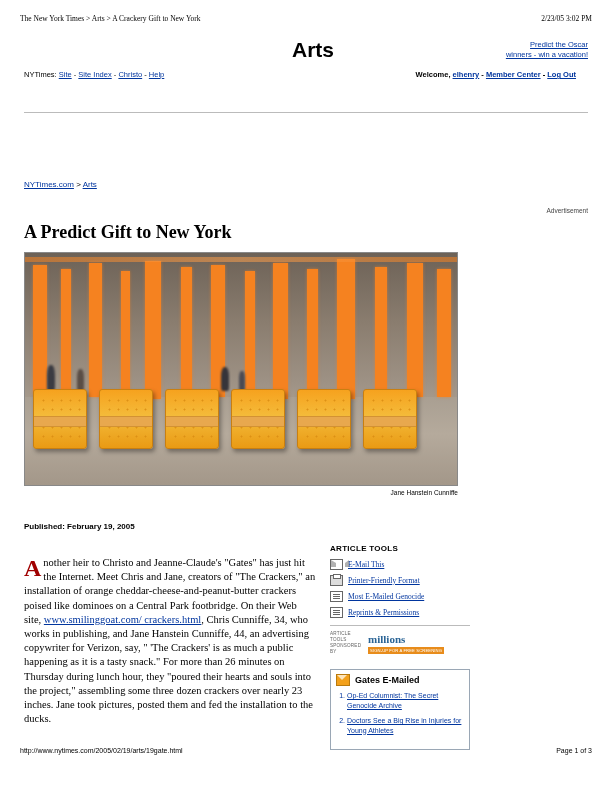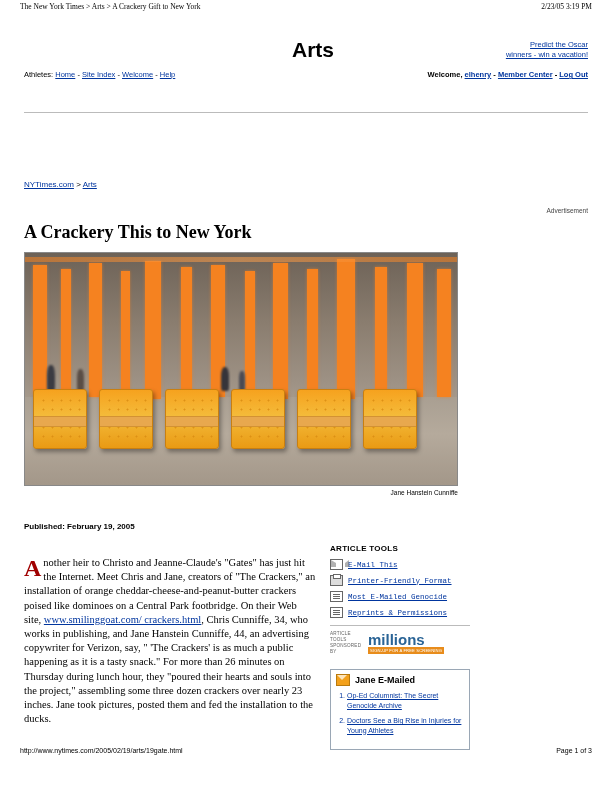--- a/index.html
+++ b/index.html
@@ -17,21 +17,21 @@
   }
   .page {
     position: absolute;
     left: 0; top: 0;
     width: 612px; height: 792px;
   }
 
   
   .print-head {
     position: absolute;
-    top: 2px; left: 20px; right: 20px;
+    top: 14px; left: 20px; right: 20px;
     font-family: "Liberation Serif", serif;
     font-size: 7.5px;
     color: #000;
     display: flex;
     justify-content: space-between;
     align-items: baseline;
   }
   .print-foot {
     position: absolute;
     bottom: 38px; left: 20px; right: 20px;
@@ -88,21 +88,21 @@
     font-family: "Liberation Sans", sans-serif;
     font-size: 7.5px;
     color: #000;
   }
   .util-left {
     position: absolute; left: 0; top: 0;
     white-space: nowrap;
   }
   .util-left a { color: #00359e; text-decoration: underline; }
   .util-right {
-    position: absolute; right: 0; top: 0;
+    position: absolute; right: 12px; top: 0;
     white-space: nowrap;
     font-weight: bold;
   }
   .util-right a { color: #00359e; text-decoration: underline; font-weight: bold;}
   .util-right .welcome-word { font-weight: bold; }
 
   
   .controls-row {
     position: absolute;
     top: 86px; left: 24px;
@@ -382,21 +382,21 @@
     width: 6px; height: 3px; background: #fff; border: 1px solid #666;
   }
   .tool-icon.list:after {
     content: "";
     position: absolute; left: 2px; top: 2px;
     width: 7px; height: 1px;
     background: #666;
     box-shadow: 0 2px 0 #666, 0 4px 0 #666;
   }
   .tool-link {
-    font-family: Liberation Mono, monospace;
+    font-family: Liberation Serif, serif;
     font-size: 7.5px;
     color: #00359e;
     text-decoration: underline;
   }
   .rail-sep {
     border-top: 1px solid #bbb;
     margin: 7px 0 5px 0;
   }
   .article-tools-ad {
     display: flex;
@@ -406,22 +406,22 @@
   .at-left {
     font-family: "Liberation Sans", sans-serif;
     font-size: 4.6px;
     color: #666;
     letter-spacing: 0.2px;
     line-height: 6px;
     width: 38px;
     text-transform: uppercase;
   }
   .at-millions {
-    font-family: Liberation Sans, sans-serif;
-    font-size: 15px;
+    font-family: Liberation Serif, serif;
+    font-size: 11px;
     font-weight: bold;
     color: #2a6496;
     line-height: 15px;
   }
   .at-sub {
     font-family: "Liberation Sans", sans-serif;
     font-size: 4.4px;
     color: #444;
     letter-spacing: 0.1px;
   }
@@ -480,39 +480,39 @@
   .most-list li { margin-bottom: 6px; }
   .most-list a { color: #00359e; text-decoration: underline; }
 </style>
 </head>
 <body>
 
 <div class="page">
 
   <div class="print-head">
     <span>The New York Times &gt; Arts &gt; A Crackery Gift to New York</span>
-    <span>2/23/05 3:19 PM</span>
+    <span>2/23/05 3:02 PM</span>
   </div>
 
   <div class="masthead">
     <div class="section-title">Arts</div>
     <div class="promo">
       <a href="#">Predict the Oscar</a><br>
       <a href="#">winners - win a vacation!</a>
     </div>
   </div>
 
   <div class="util-row">
     <div class="util-left">
-      <span>Athletes:</span>
-      <a href="#">Home</a>
+      <span>NYTimes:</span>
+      <a href="#">Site</a>
       <span>-</span>
       <a href="#">Site Index</a>
       <span>-</span>
-      <a href="#">Welcome</a>
+      <a href="#">Christo</a>
       <span>-</span>
       <a href="#">Help</a>
     </div>
     <div class="util-right">
       <span class="welcome-word">Welcome,</span>
       <a href="#">elhenry</a>
       <span>-</span>
       <a href="#">Member Center</a>
       <span>-</span>
       <a href="#">Log Out</a>
@@ -521,21 +521,21 @@
 
 
   <div class="rule rule-1"></div>
 
   <div class="breadcrumb">
     <a href="#">NYTimes.com</a>
     <span class="sep">&gt;</span>
     <a href="#">Arts</a>
   </div>
 
-  <h1 class="headline">A Crackery This to New York</h1>
+  <h1 class="headline">A Predict Gift to New York</h1>
   <div class="advert">Advertisement</div>
 
   <div class="photo-wrap">
     <div class="photo">
 
       <div class="gate" style="left:8px;  top:12px; width:14px; height:130px;"></div>
       <div class="gate" style="left:36px; top:16px; width:10px; height:126px;"></div>
       <div class="gate" style="left:64px; top:10px; width:13px; height:134px;"></div>
       <div class="gate" style="left:96px; top:18px; width:9px;  height:124px;"></div>
       <div class="gate" style="left:120px;top:8px;  width:16px; height:138px;"></div>
@@ -620,21 +620,21 @@
         <div class="at-millions">millions</div>
         <div class="at-sub">
           <span class="at-badge">SIGN-UP FOR A FREE SCREENING</span>
         </div>
       </div>
     </div>
 
     <div class="most-box">
       <div class="most-head">
         <span class="most-icon"></span>
-        <span class="most-title">Jane E-Mailed</span>
+        <span class="most-title">Gates E-Mailed</span>
       </div>
       <ol class="most-list">
         <li>
           <a href="#">Op-Ed Columnist: The Secret Genocide Archive</a>
         </li>
         <li>
           <a href="#">Doctors See a Big Rise in Injuries for Young Athletes</a>
         </li>
       </ol>
     </div>

